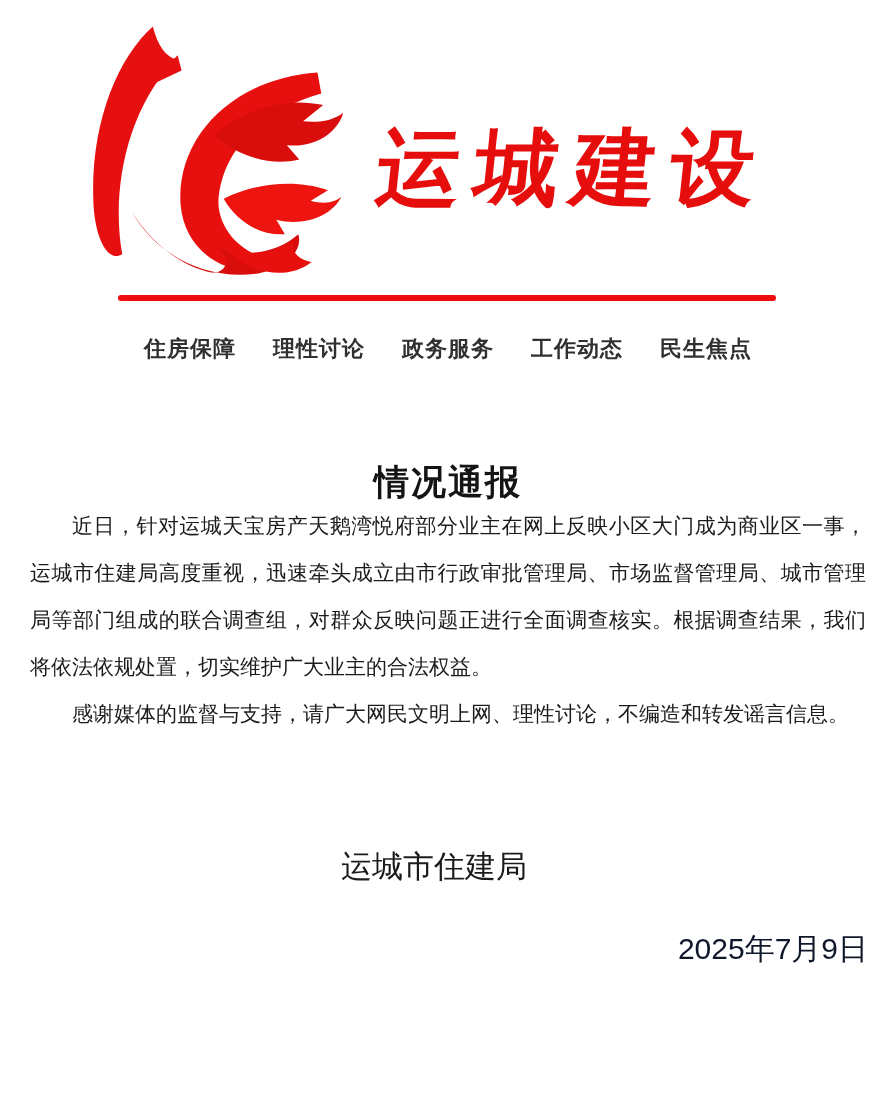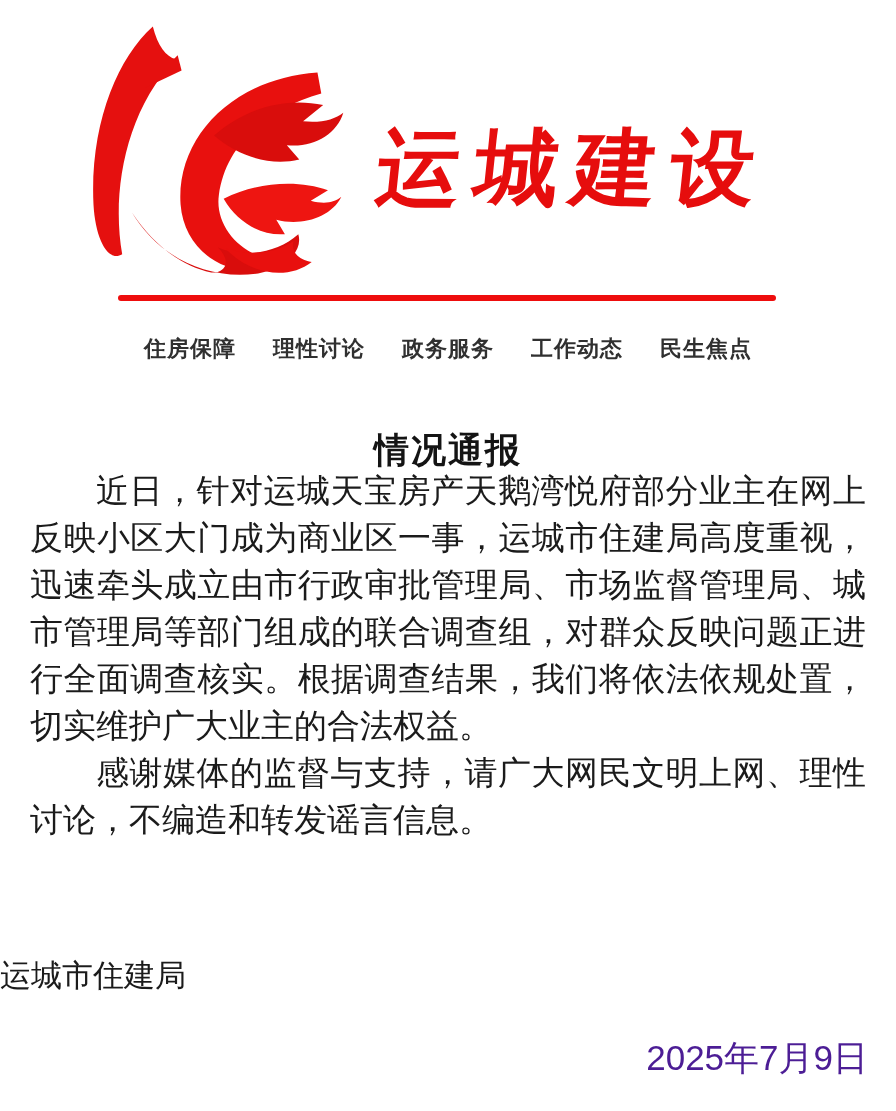--- a/index.html
+++ b/index.html
@@ -64,55 +64,54 @@
   .nav-item {
     font-size: 22px;
     font-weight: 700;
     color: #303030;
     letter-spacing: 1px;
     cursor: pointer;
   }
 
   
   .title {
-    margin-top: 64px;
+    margin-top: 96px;
     text-align: center;
     font-size: 35px;
     font-weight: 600;
     color: #141414;
     letter-spacing: 2px;
     line-height: 40px;
   }
 
   .body-text p {
     margin: 0 30px;
-    font-size: 33px;
+    font-size: 21px;
     line-height: 47px;
     color: #1b1b1b;
     text-align: justify;
     text-indent: 2em;
-    font-family: Liberation Mono, monospace;
   }
   .para-1 { margin-top: 46px; }
   .para-2 { margin-top: 32px; }
 
   .signature {
     margin: 110px 28px 0 0;
-    text-align: left;
+    text-align: center;
     font-size: 31px;
     line-height: 40px;
     color: #1b1b1b;
   }
 
   .date {
     margin: 40px 28px 6px 0;
     text-align: right;
-    font-size: 35px;
+    font-size: 30px;
     line-height: 44px;
-    color: #4c1d95;
+    color: #0f172a;
   }
 </style>
 </head>
 <body>
 
 <div class="page">
 
   <div class="header">
 
     <svg class="logo" viewBox="0 0 280 280" aria-hidden="true">

